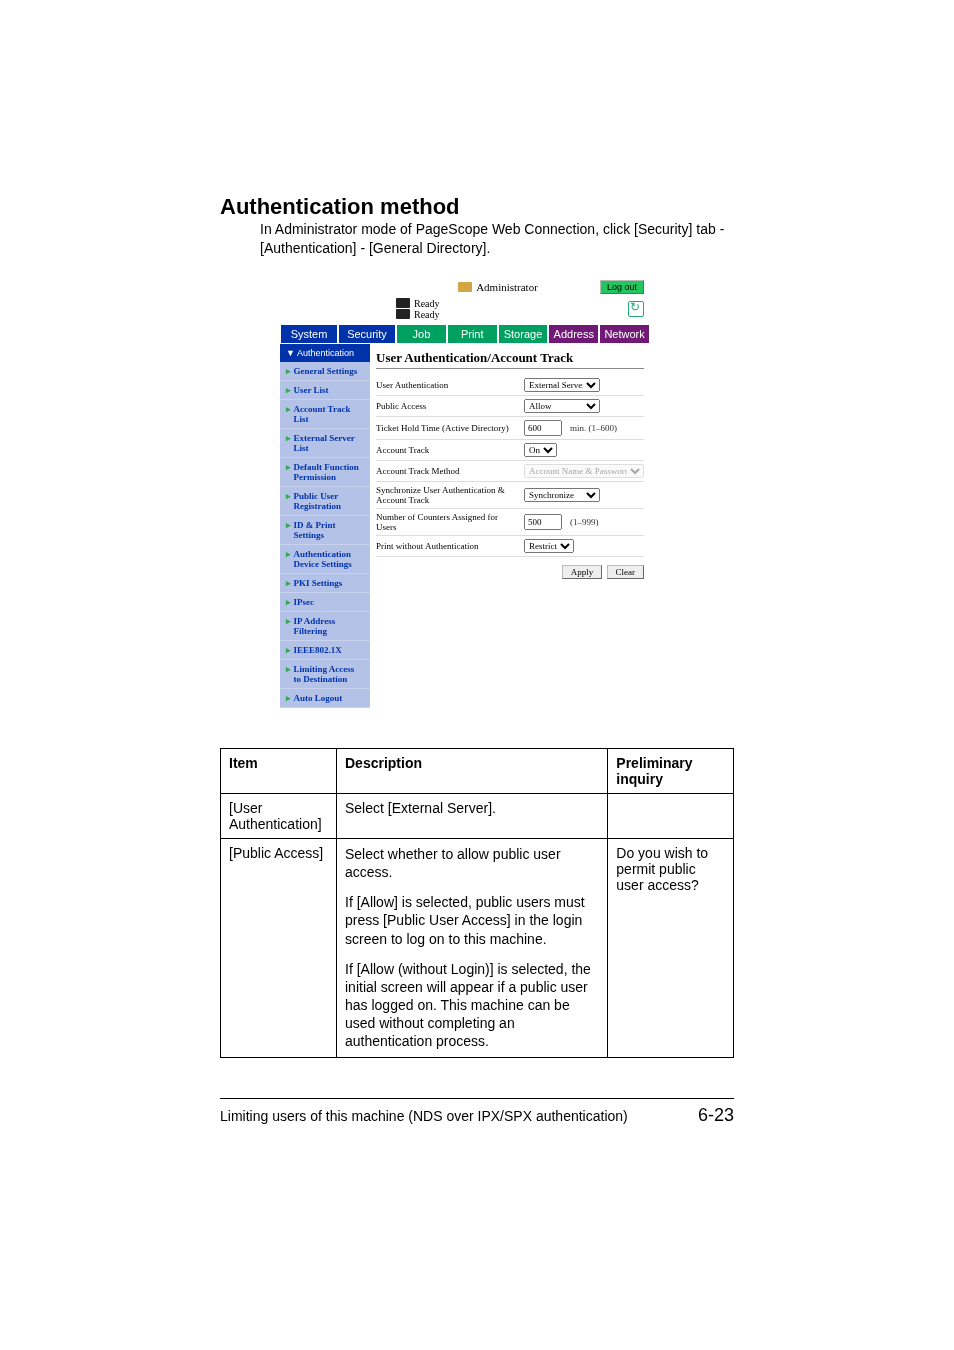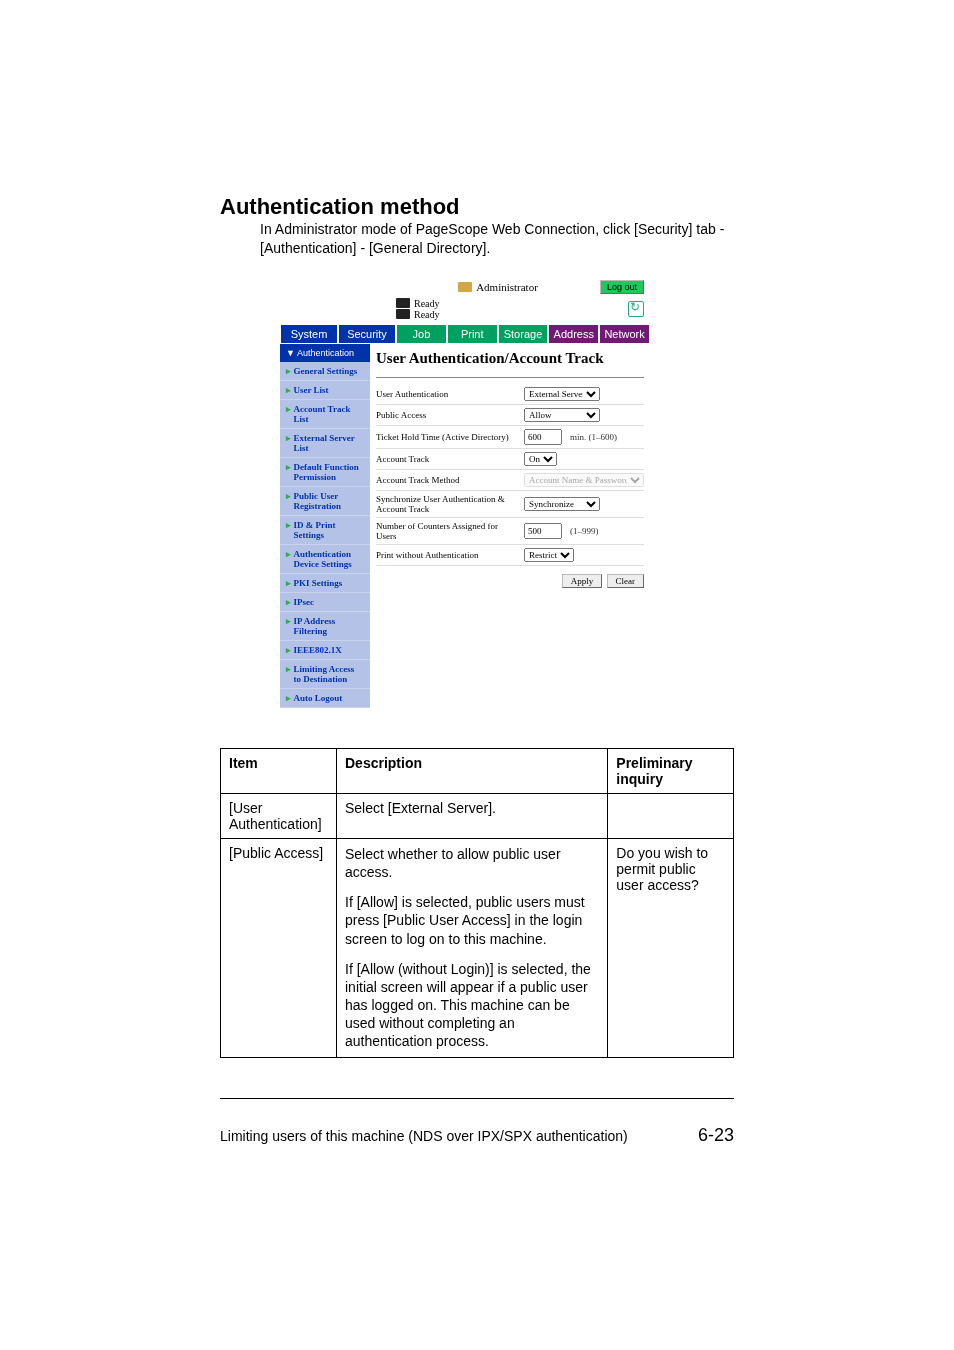--- a/index.html
+++ b/index.html
@@ -27,41 +27,41 @@
   .tab.blue { background: #0033aa; }
   .tab.green { background: #00a060; }
   .tab.orange { background: #701a75; }
 
   .shotbody { display: flex; }
   .side { width: 116px; background: #b5c2e8; font-family: 'Times New Roman', serif; font-size: 9px; font-weight: bold; }
   .side .hdr { background: #0033aa; color: #fff; padding: 4px 6px; font-family: Arial; font-weight: normal; }
   .side .item { padding: 4px 6px; border-bottom: 1px solid #c9d3ef; color: #0033aa; display: flex; gap: 3px; }
   .tri { color: #3a5; }
   .main { flex: 1; padding: 6px 6px 10px 6px; background: #fff; font-family: 'Times New Roman', serif; }
-  .main .title { font-weight: bold; font-size: 15px; margin-bottom: 6px; border-bottom: 1px solid #888; padding-bottom: 10px; }
+  .main .title { font-weight: bold; font-size: 13px; margin-bottom: 6px; border-bottom: 1px solid #888; padding-bottom: 2px; }
   .row { display: flex; align-items: center; border-bottom: 1px solid #ddd; padding: 3px 0; font-size: 9px; gap: 4px; }
   .row .lbl { width: 144px; }
   .row select, .row input[type=text] { font-size: 9px; font-family: inherit; }
   .row input[type=text] { width: 30px; }
   .row select.mid { width: 76px; }
   .row select.wide { width: 120px; }
   .range { color: #333; margin-left: 4px; }
   .btns { text-align: right; margin-top: 8px; }
   .btns button { font-size: 9px; font-family: 'Times New Roman', serif; border: 1px outset #bbb; background: #eee; padding: 1px 8px; margin-left: 2px; }
 
   
   table.param { border-collapse: collapse; width: 100%; font-size: 14px; }
   table.param th, table.param td { border: 1px solid #000; padding: 6px 8px; text-align: left; vertical-align: top; }
   table.param th { font-weight: bold; }
   .cell-paras p { margin: 0 0 12px 0; line-height: 1.3; }
   .cell-paras p:last-child { margin-bottom: 0; }
 
   hr.footerline { border: none; border-top: 1px solid #000; margin: 40px 0 6px 0; }
   .footer { display: flex; justify-content: space-between; align-items: baseline; font-size: 14px; }
-  .footer .pg { font-size: 18px; margin-top: 20px; }
+  .footer .pg { font-size: 18px; }
 </style>
 </head>
 <body>
 <div class="page">
 
 <h2 class="heading">Authentication method</h2>
 <p class="intro">In Administrator mode of PageScope Web Connection, click [Security] tab - [Authentication] - [General Directory].</p>
 
 <div class="shot">
   <div class="topbar">

